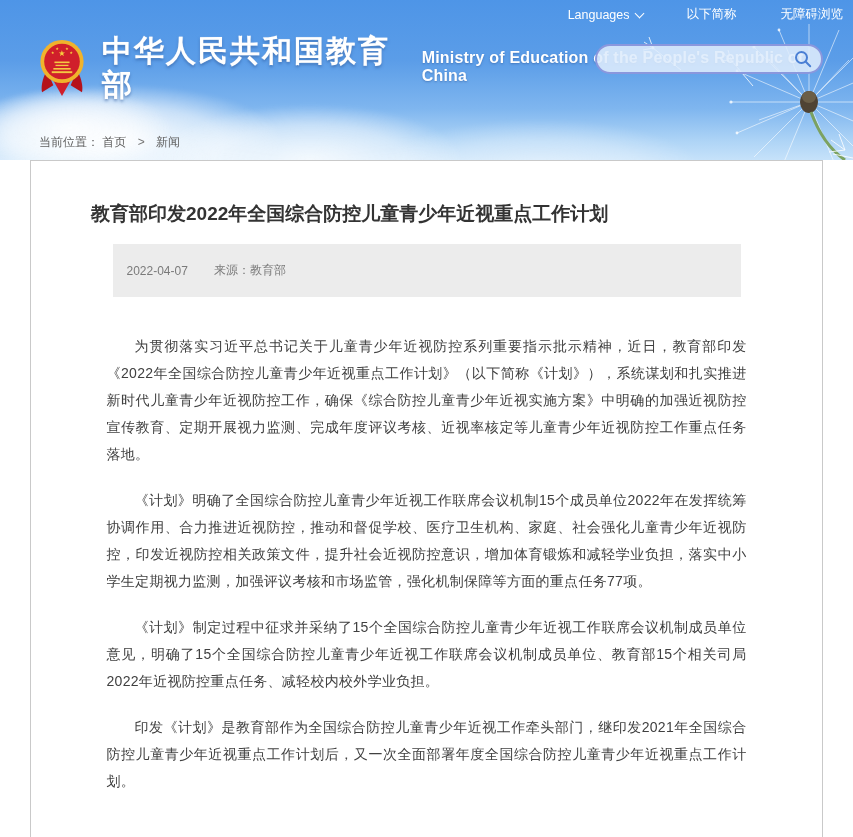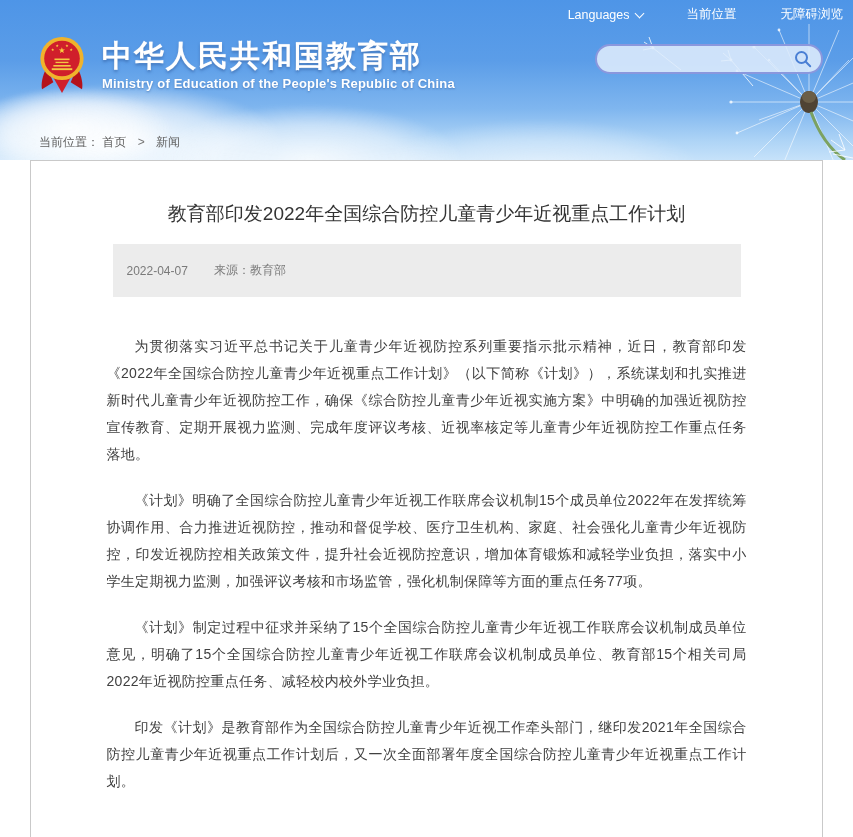--- a/index.html
+++ b/index.html
@@ -24,27 +24,27 @@
   .dandelion{position:absolute;right:0;top:0;pointer-events:none;opacity:.95;}
   
   .topbar{position:absolute;top:6px;right:10px;display:flex;align-items:center;gap:44px;z-index:5;}
   .topbar a{color:#fff;font-size:12.5px;text-decoration:none;display:inline-flex;align-items:center;}
   .chev{display:inline-block;width:6px;height:6px;border-right:1.5px solid #fff;border-bottom:1.5px solid #fff;
     transform:rotate(45deg);margin-left:6px;margin-top:-3px;}
   
   .logo-row{position:absolute;left:35px;top:34px;display:flex;align-items:flex-start;z-index:4;}
   .logo{display:flex;align-items:center;text-decoration:none;}
   .emblem{width:54px;height:62px;display:block;margin-right:13px;}
-  .logo-text{display:flex;flex-direction:column;}
+  .logo-text{display:flex;flex-direction:row;}
   .site-title{
     color:#fff;font-size:30px;font-weight:bold;letter-spacing:2px;line-height:34px;
     text-shadow:0 2px 3px rgba(42,84,150,.55),0 0 1px rgba(255,255,255,.6);
   }
   .site-subtitle{
-    color:#fff;font-size:13px;font-weight:bold;letter-spacing:.2px;margin-top:3px;
+    color:#fff;font-size:16px;font-weight:bold;letter-spacing:.2px;margin-top:15px;
     text-shadow:0 1px 2px rgba(42,84,150,.5);
   }
   
   .searchbox{
     position:absolute;right:30px;top:44px;width:228px;height:30px;z-index:4;
     background:rgba(222,236,252,.88);border:2px solid #8a97dd;border-radius:17px;
     display:flex;align-items:center;box-sizing:border-box;
   }
   .searchbox input{
     flex:1;border:none;outline:none;background:transparent;height:22px;
@@ -54,22 +54,22 @@
   
   .breadcrumb{position:absolute;left:39px;bottom:9px;font-size:12px;color:#5f5f5f;z-index:4;}
   .breadcrumb a{color:#5f5f5f;text-decoration:none;}
   .breadcrumb .sep{margin:0 8px;color:#777;}
   
   .card{
     margin:0 30px;background:#fff;border:1px solid #c9c9c9;border-bottom:none;
     padding:40px 0 60px;box-sizing:border-box;
   }
   .article-title{
-    margin:0 60px 17px;text-align:center;font-size:19px;line-height:26px;
-    font-weight:normal;color:#333;
+    margin:0 60px 17px;text-align:left;font-size:19px;line-height:26px;
+    font-weight:bold;color:#333;
   }
   .meta{
     width:628px;margin:0 auto;background:#ececec;color:#7a7a7a;font-size:12px;
     padding:18px 14px;box-sizing:border-box;display:flex;align-items:center;gap:26px;
   }
   .content{width:640px;margin:36px auto 0;}
   .content p{
     margin:8px 0 19px;font-size:14px;line-height:27px;color:#404040;
     text-align:justify;text-indent:2em;letter-spacing:.3px;
   }
@@ -122,21 +122,21 @@
     </g>
     <circle cx="40" cy="48" r="1.4" fill="#fff"></circle>
     <circle cx="118" cy="60" r="1.4" fill="#fff"></circle>
   </svg>
 
   <nav class="topbar">
     <a href="#">
       <span>Languages</span>
       <span class="chev"></span>
     </a>
-    <a href="#">当前位置</a>
+    <a href="#">以下简称</a>
     <a href="#">无障碍浏览</a>
   </nav>
 
   <div class="logo-row">
     <a href="#" class="logo">
       <span class="emblem">
         <svg viewBox="0 0 100 112" width="54" height="62">
           <path d="M22 60 C13 76 11 92 13 101 L34 88 Z" fill="#b5121b"></path>
           <path d="M78 60 C87 76 89 92 87 101 L66 88 Z" fill="#b5121b"></path>
           <path d="M30 72 L50 108 L70 72 Z" fill="#d01f2b"></path>

